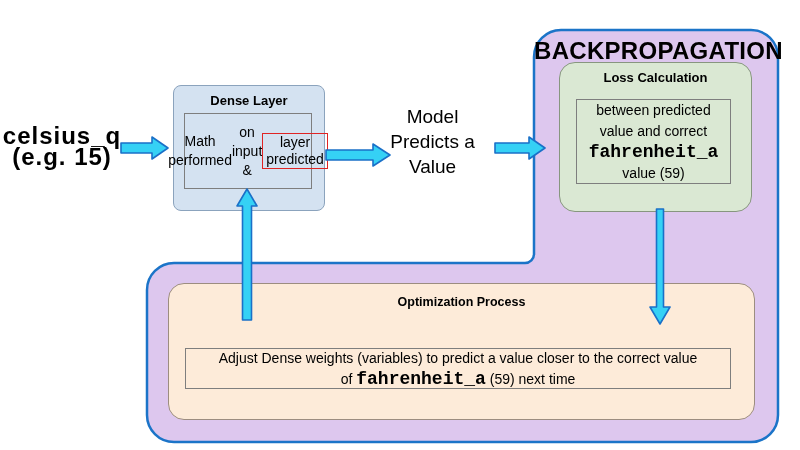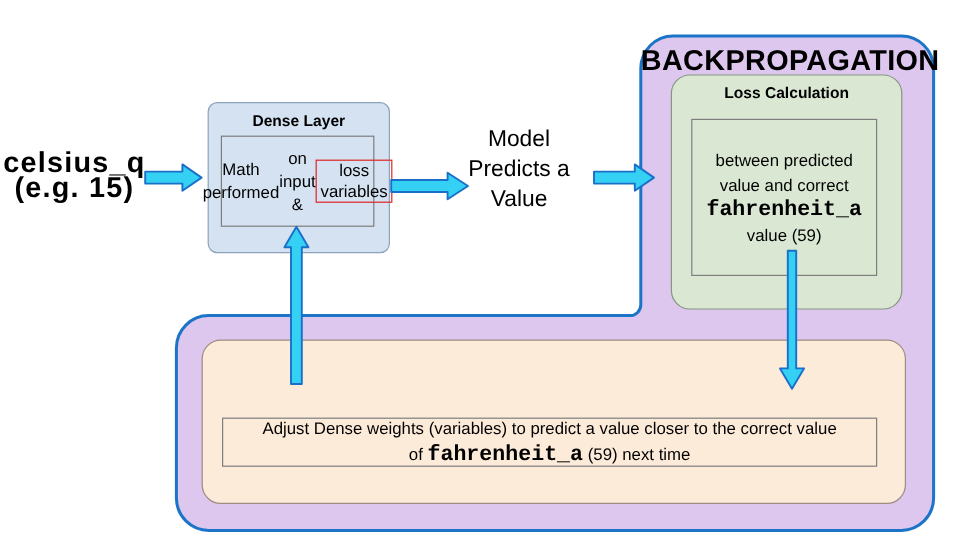--- a/index.html
+++ b/index.html
@@ -28,21 +28,21 @@
     border:1px solid var(--inner-stroke);display:flex;align-items:center;justify-content:center;
     font-size:14px;line-height:19px;text-align:center;}
   .redbox{display:inline-block;border:1.5px solid var(--highlight-stroke);padding:0 3px;line-height:17px;}
 
   .model-label{position:absolute;left:375px;top:104px;width:115px;text-align:center;z-index:10;
     font-size:19px;line-height:25px;}
 
   .backprop-title{position:absolute;left:534px;top:37px;width:244px;text-align:center;z-index:10;
     font-weight:bold;font-size:24px;letter-spacing:.3px;}
 
-  .loss-box{position:absolute;left:559px;top:62px;width:193px;height:196px;z-index:10;
+  .loss-box{position:absolute;left:559px;top:62px;width:193px;height:150px;z-index:10;
     background:var(--green-fill);border:1px solid var(--green-stroke);border-radius:16px;}
   .loss-inner{position:absolute;left:16px;right:20px;top:36px;bottom:27px;
     border:1px solid var(--inner-stroke);display:flex;flex-direction:column;align-items:center;justify-content:center;
     font-size:14px;line-height:21px;text-align:center;}
 
   .opt-box{position:absolute;left:168px;top:283px;width:587px;height:137px;z-index:10;
     background:var(--orange-fill);border:1px solid var(--orange-stroke);border-radius:16px;}
   .opt-title{text-align:center;font-weight:bold;font-size:12.5px;padding-top:11px;}
   .opt-inner{position:absolute;left:16px;right:23px;top:41px;bottom:30px;
     border:1px solid var(--inner-stroke);display:flex;flex-direction:column;align-items:center;justify-content:center;
@@ -63,21 +63,21 @@
     <div>celsius_q</div>
     <div>(e.g. 15)</div>
   </div>
 
   <div class="dense-box">
     <div class="box-title">Dense Layer</div>
     <div class="dense-inner">
       <div>Math performed</div>
       <div>on input &amp;</div>
       <div>
-        <span class="redbox">loss variables</span>
+        <span class="redbox">layer predicted</span>
       </div>
     </div>
   </div>
 
   <div class="model-label">
     <div>Model</div>
     <div>Predicts a</div>
     <div>Value</div>
   </div>
 
@@ -87,20 +87,21 @@
     <div class="box-title">Loss Calculation</div>
     <div class="loss-inner">
       <div>between predicted</div>
       <div>value and correct</div>
       <div class="mono-b">fahrenheit_a</div>
       <div>value (59)</div>
     </div>
   </div>
 
   <div class="opt-box">
+    <div class="opt-title">Optimization Process</div>
     <div class="opt-inner">
       <div>Adjust Dense weights (variables) to predict a value closer to the correct value</div>
       <div><span>of </span><span class="mono-b">fahrenheit_a</span><span> (59) next time</span></div>
     </div>
   </div>
 
   <svg class="layer overlay" viewBox="0 0 800 450">
     <g style="fill:var(--arrow-fill);stroke:var(--arrow-stroke);stroke-width:1.6;" stroke-linejoin="round">
       <polygon points="121,143 152,143 152,137 168,148 152,159 152,153 121,153"></polygon>
       <polygon points="326,150 373,150 373,144 390,155 373,166 373,160 326,160"></polygon>

